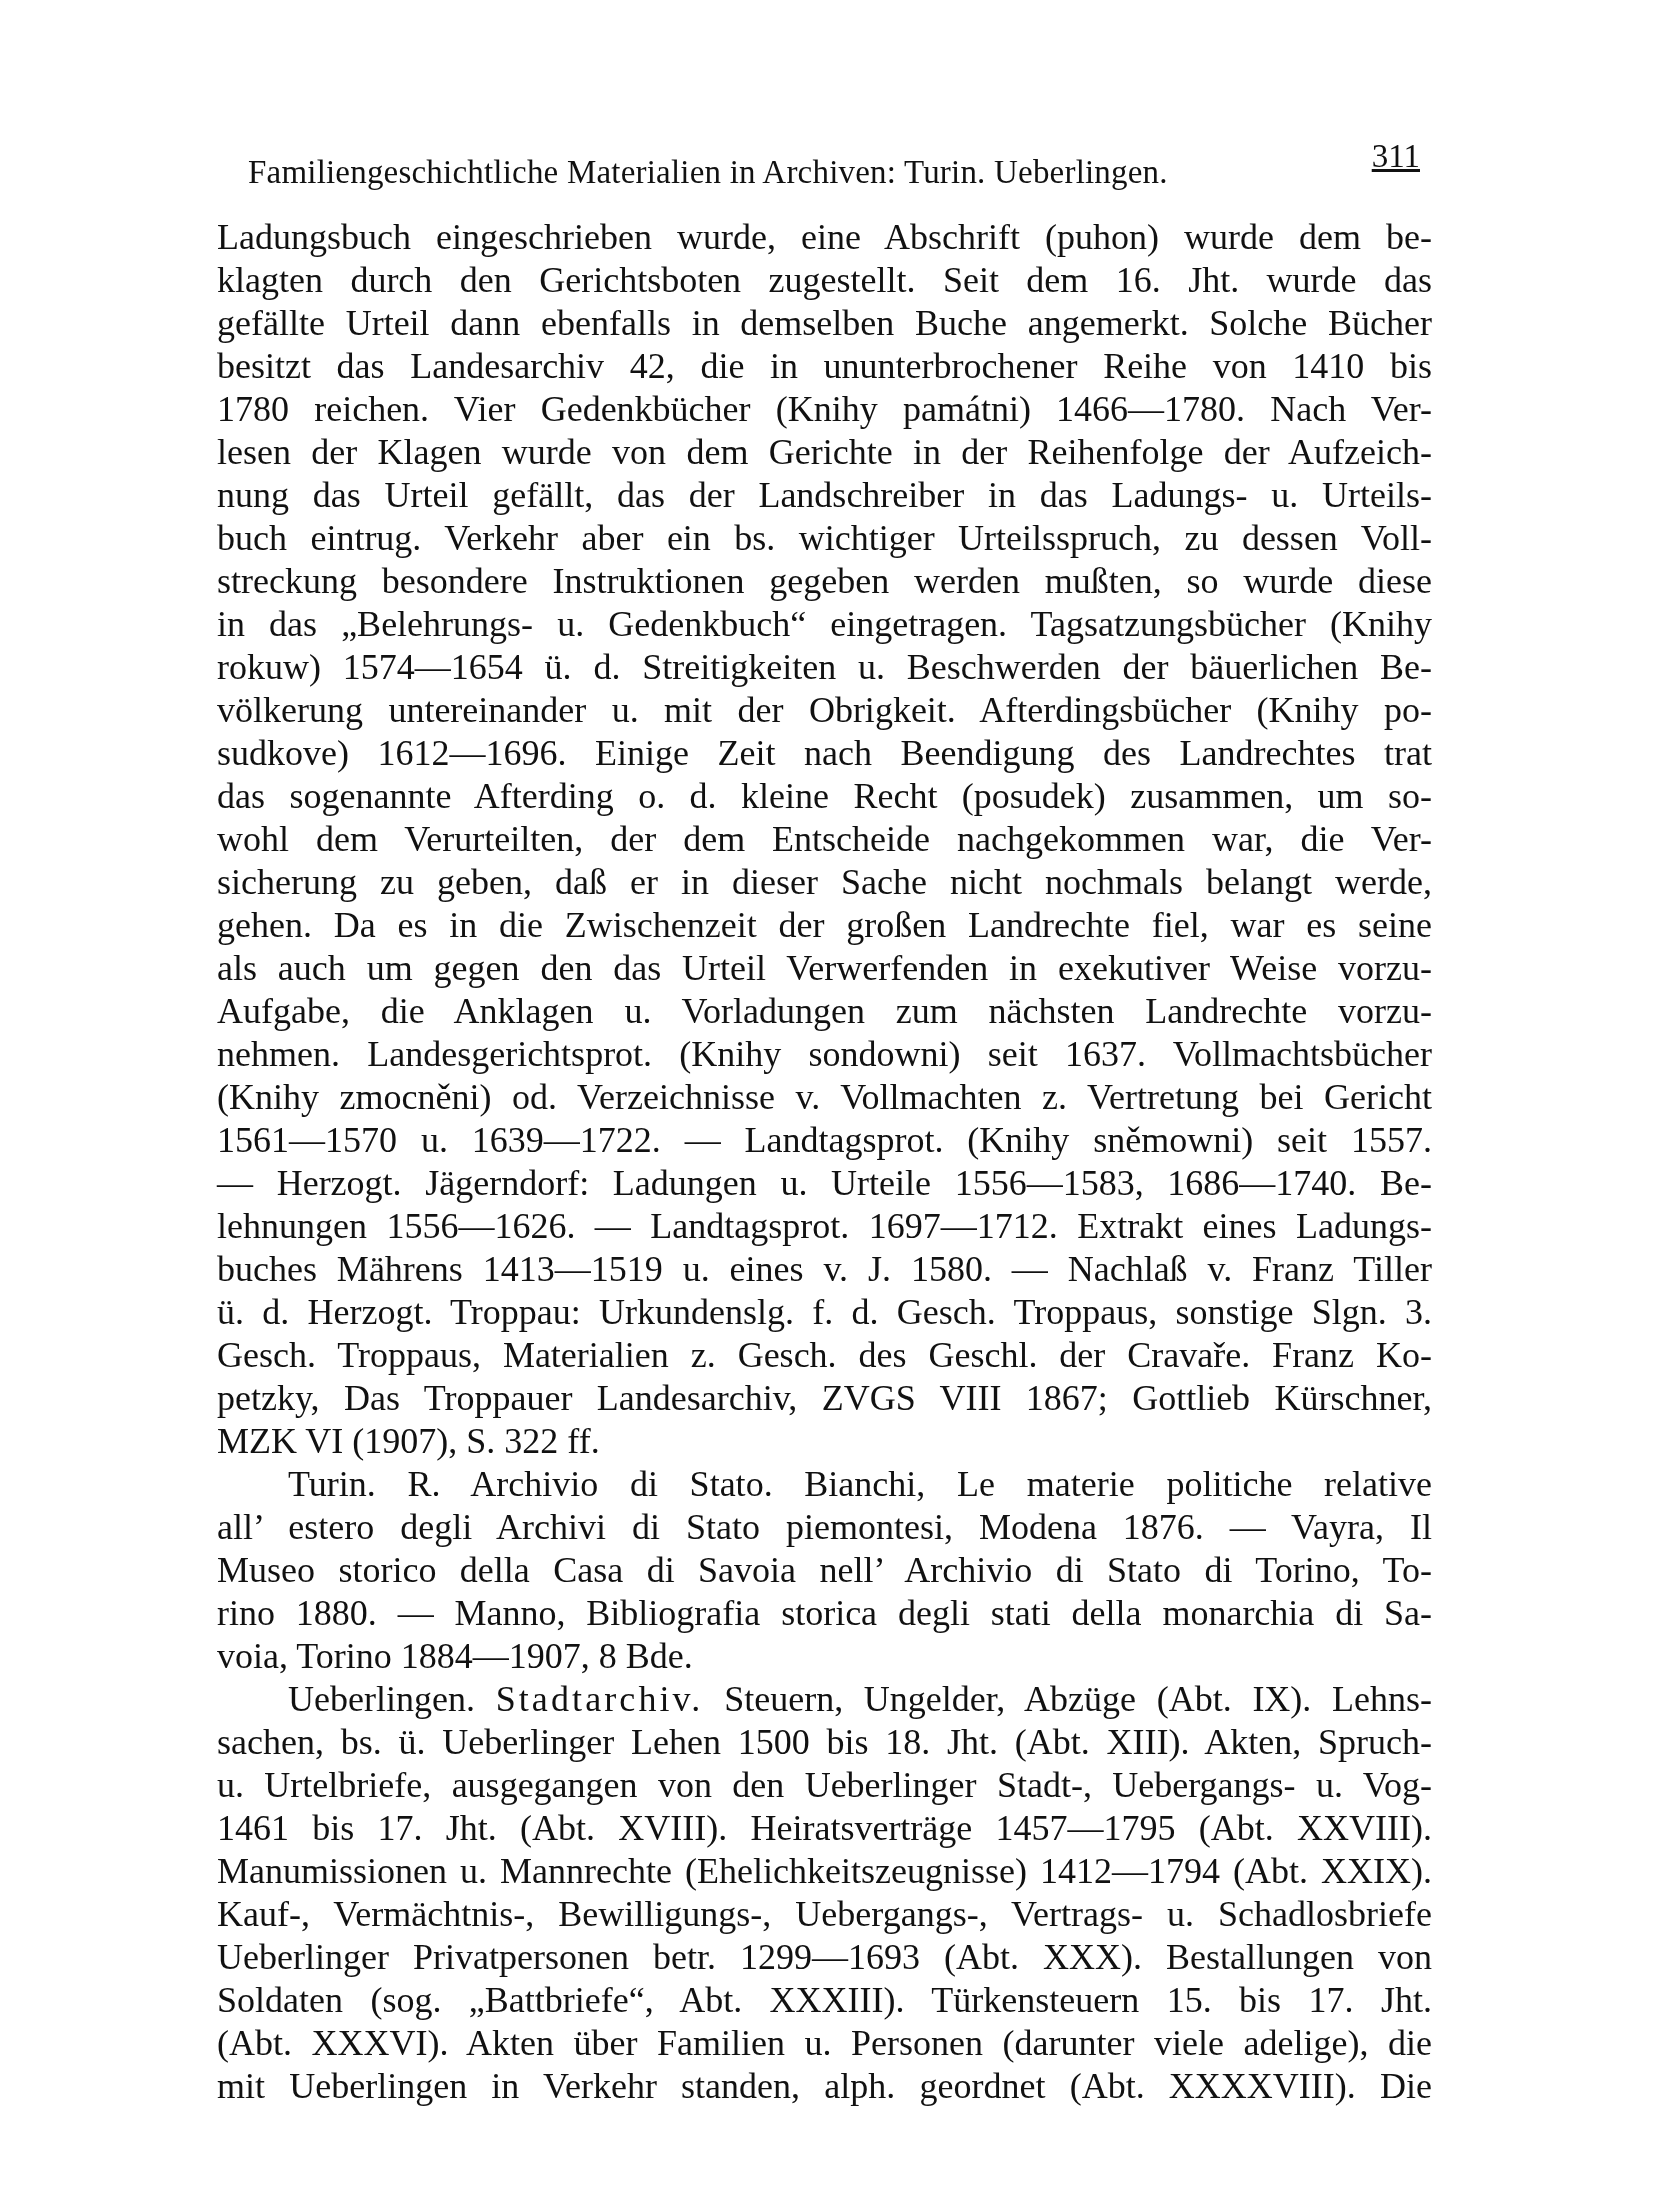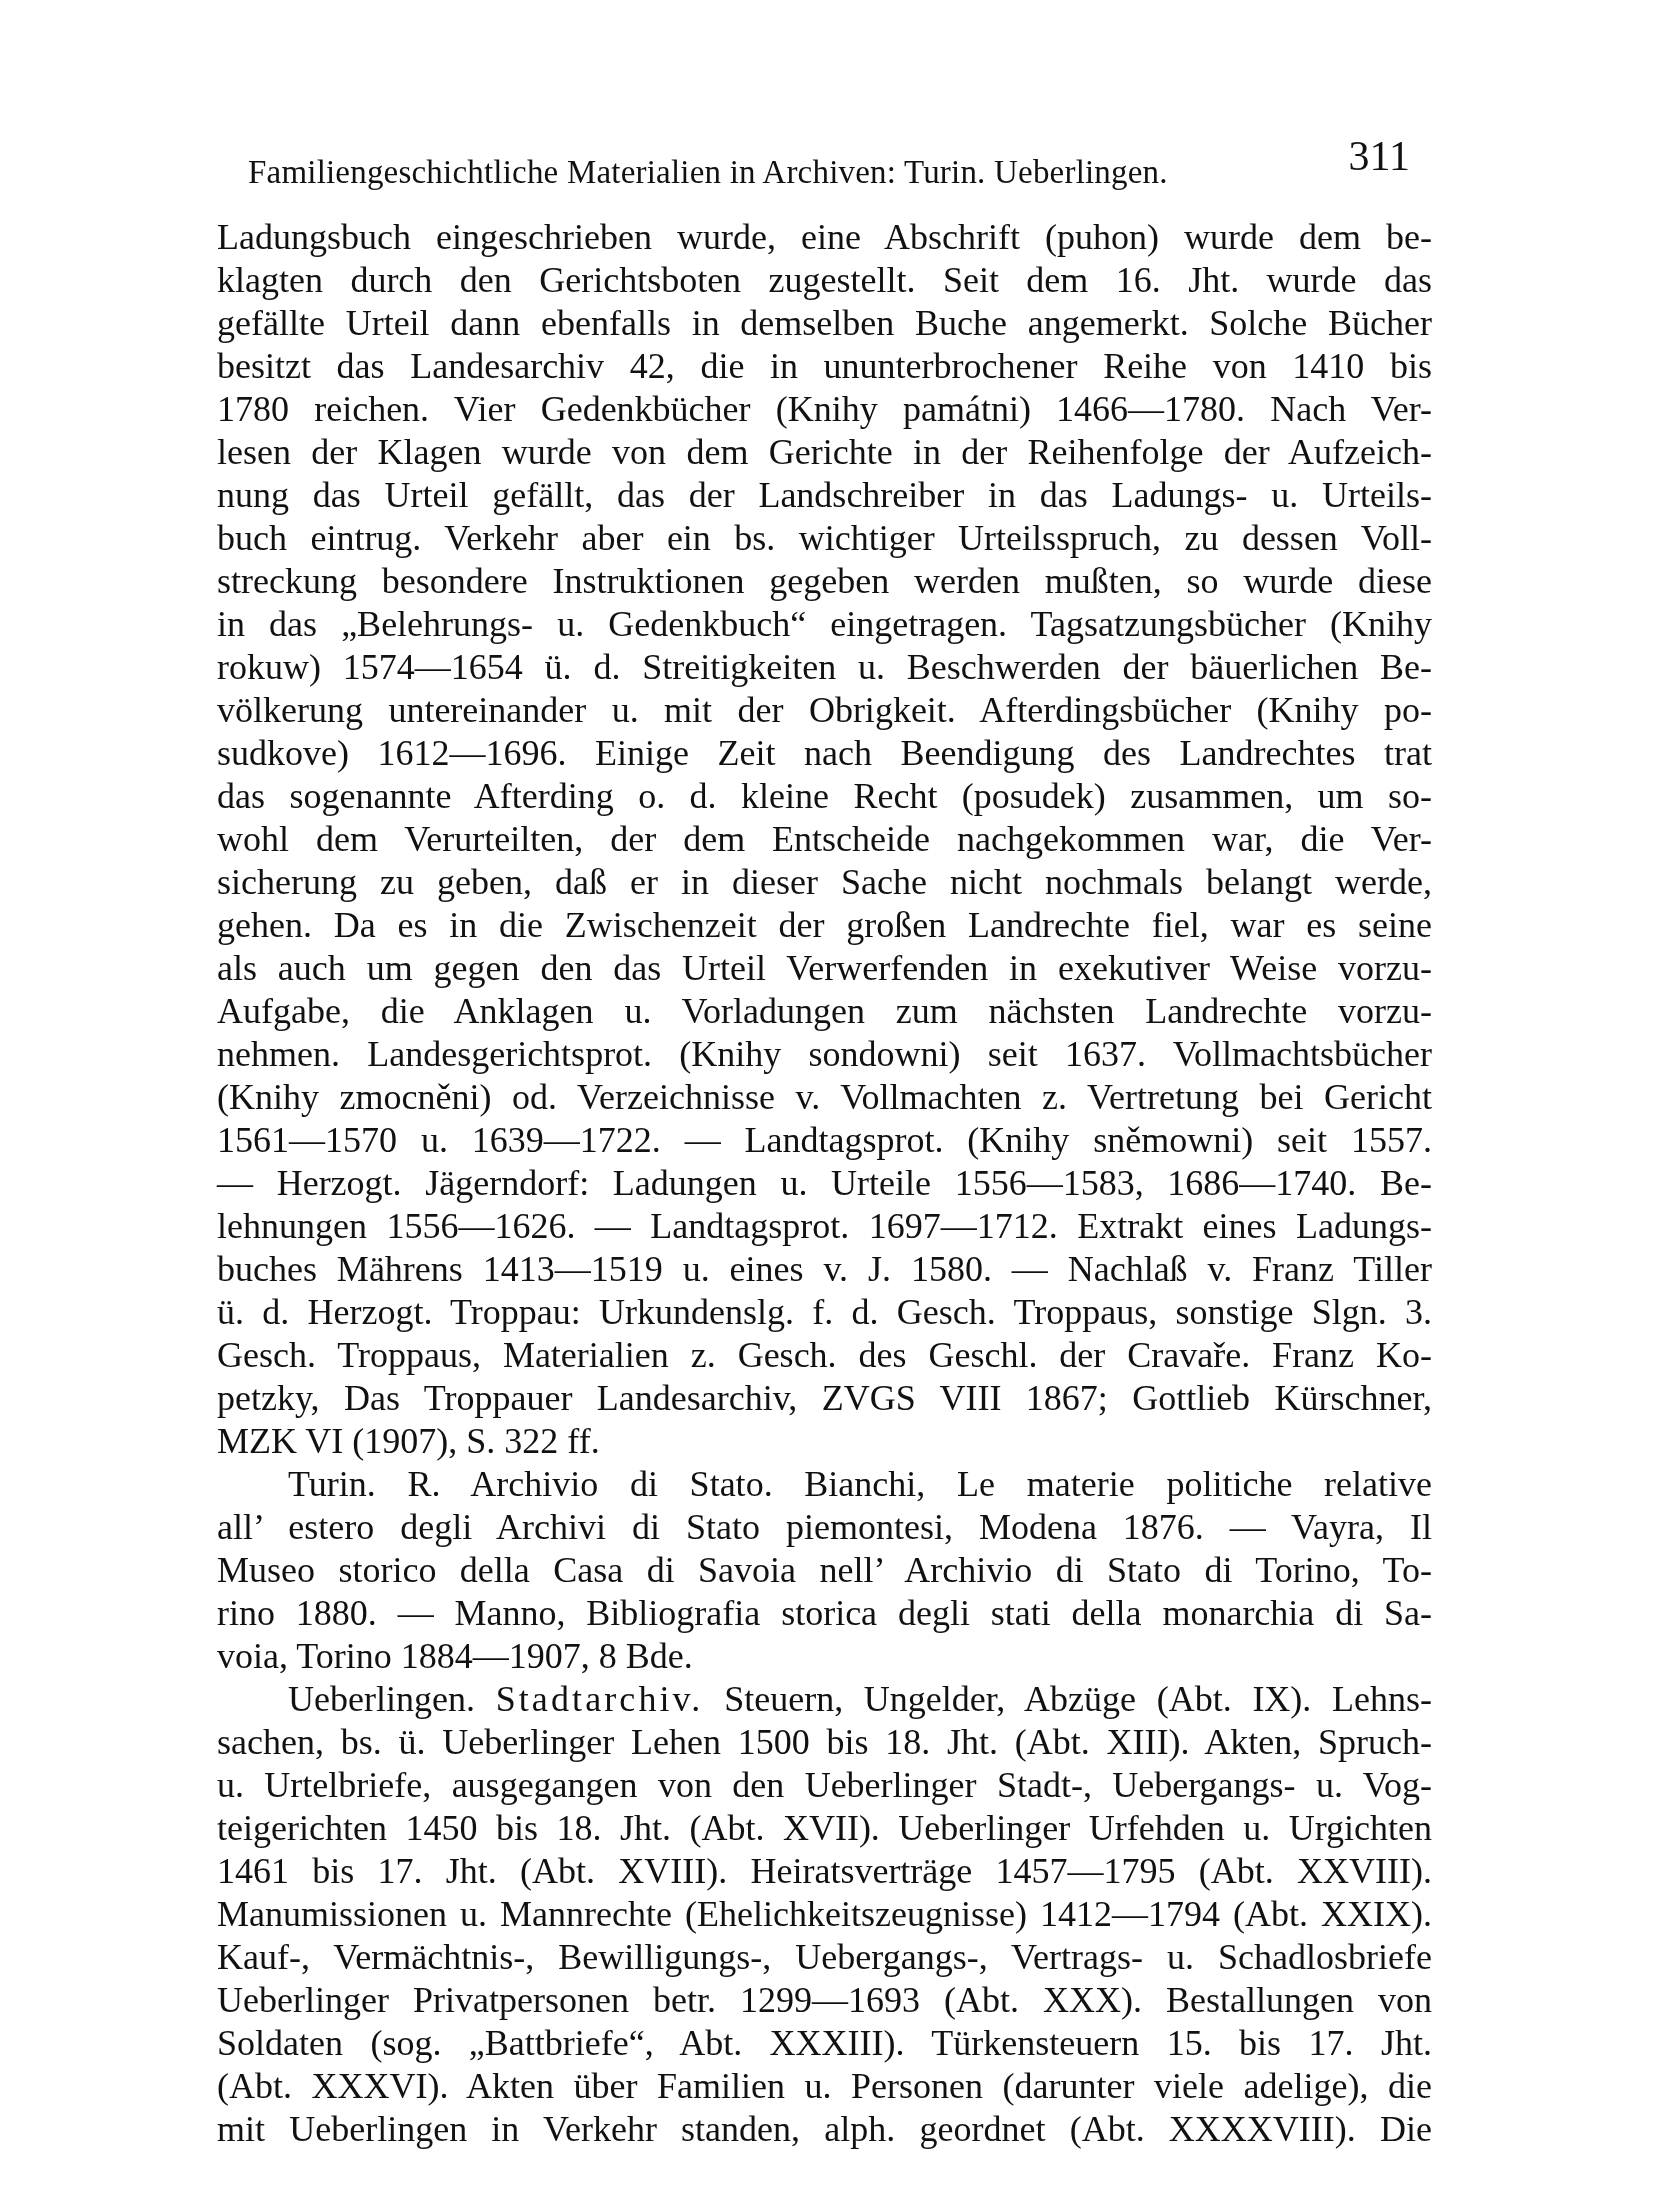--- a/index.html
+++ b/index.html
@@ -29,23 +29,24 @@
     }
     .running-title {
       position: absolute;
       left: 31px;
       top: 16px;
       white-space: nowrap;
       letter-spacing: 0.2px;
     }
     .page-number {
       position: absolute;
-      right: 22px;
+      right: 12px;
       top: 0;
-      font-size: 42px;
+      font-size: 33px;
+      text-decoration: underline;
     }
     .body-text {
       margin-top: 35px;
       font-size: 36px;
       line-height: 43px;
       text-align: justify;
     }
     .line {
       display: block;
       white-space: nowrap;
@@ -116,21 +117,20 @@
       <span class="line">all’ estero degli Archivi di Stato piemontesi, Modena 1876. — Vayra, Il</span>
       <span class="line">Museo storico della Casa di Savoia nell’ Archivio di Stato di Torino, To-</span>
       <span class="line">rino 1880. — Manno, Bibliografia storica degli stati della monarchia di Sa-</span>
       <span class="line last">voia, Torino 1884—1907, 8 Bde.</span>
     </div>
 
     <div>
       <span class="line indent"><b class="section-head">Ueberlingen.</b> <span class="spaced">Stadtarchiv.</span> <span>Steuern, Ungelder, Abzüge (Abt. IX). Lehns-</span></span>
       <span class="line">sachen, bs. ü. Ueberlinger Lehen 1500 bis 18. Jht. (Abt. XIII). Akten, Spruch-</span>
       <span class="line">u. Urtelbriefe, ausgegangen von den Ueberlinger Stadt-, Uebergangs- u. Vog-</span>
-      <span class="line">teigerichten 1450 bis 18. Jht. (Abt. XVII). Ueberlinger Urfehden u. Urgichten</span>
       <span class="line">1461 bis 17. Jht. (Abt. XVIII). Heiratsverträge 1457—1795 (Abt. XXVIII).</span>
       <span class="line">Manumissionen u. Mannrechte (Ehelichkeitszeugnisse) 1412—1794 (Abt. XXIX).</span>
       <span class="line">Kauf-, Vermächtnis-, Bewilligungs-, Uebergangs-, Vertrags- u. Schadlosbriefe</span>
       <span class="line">Ueberlinger Privatpersonen betr. 1299—1693 (Abt. XXX). Bestallungen von</span>
       <span class="line">Soldaten (sog. „Battbriefe“, Abt. XXXIII). Türkensteuern 15. bis 17. Jht.</span>
       <span class="line">(Abt. XXXVI). Akten über Familien u. Personen (darunter viele adelige), die</span>
       <span class="line">mit Ueberlingen in Verkehr standen, alph. geordnet (Abt. XXXXVIII). Die</span>
     </div>
 
   </div>

